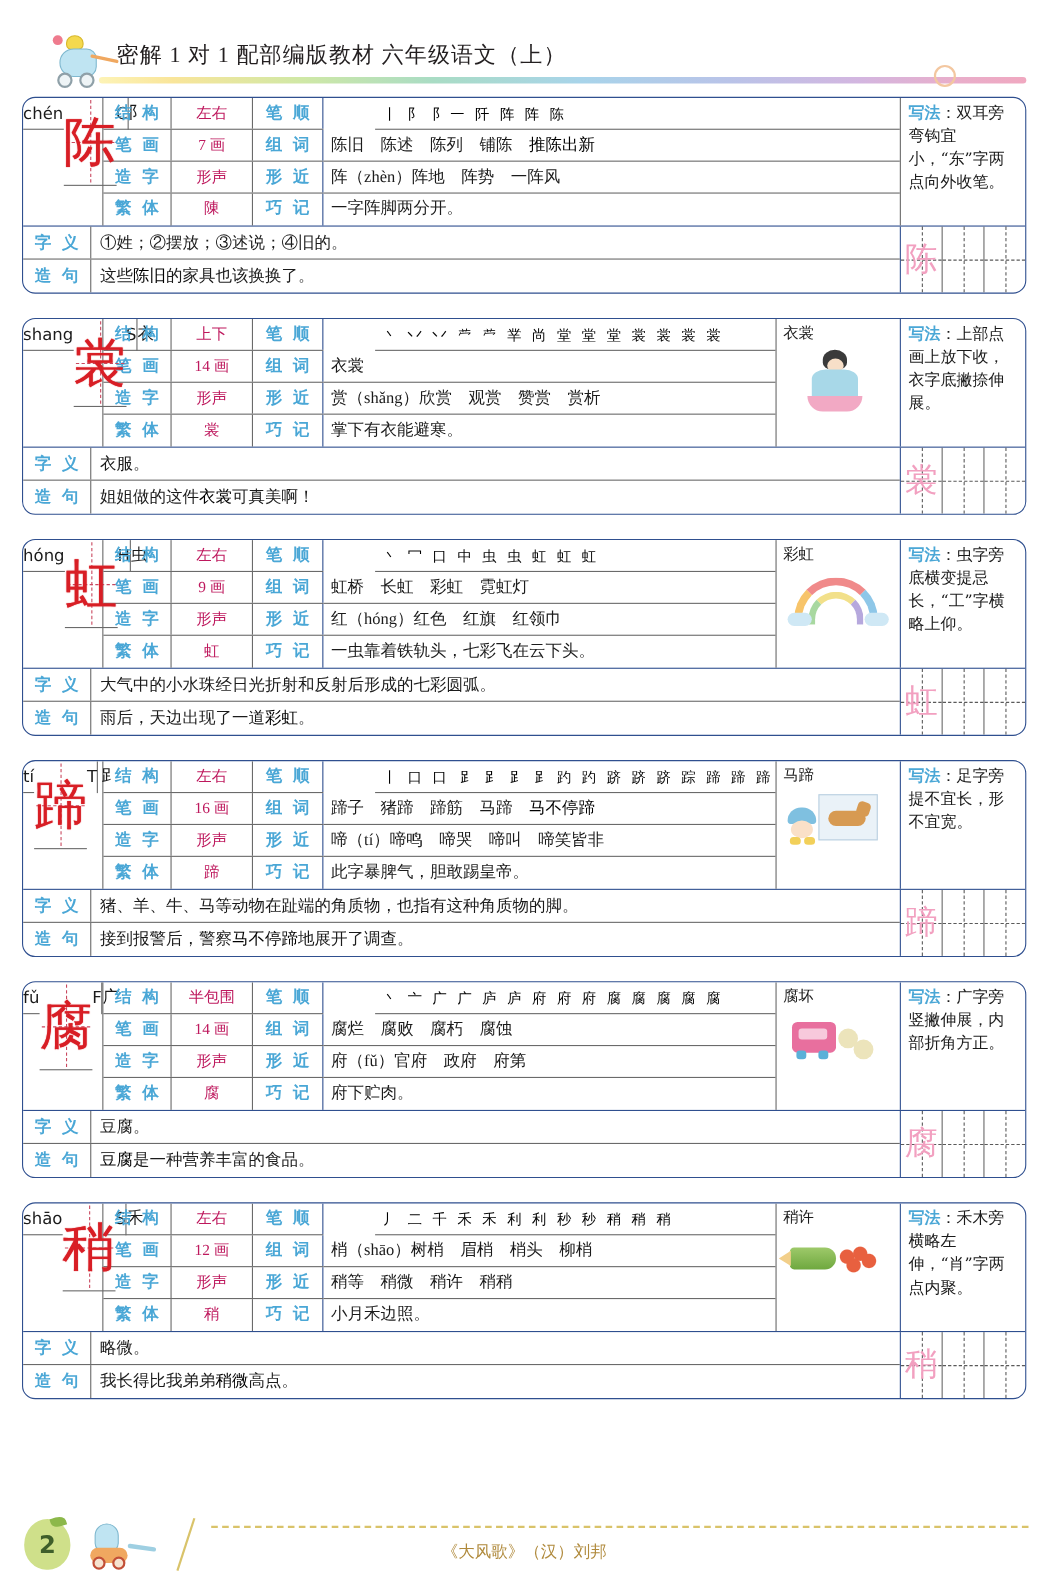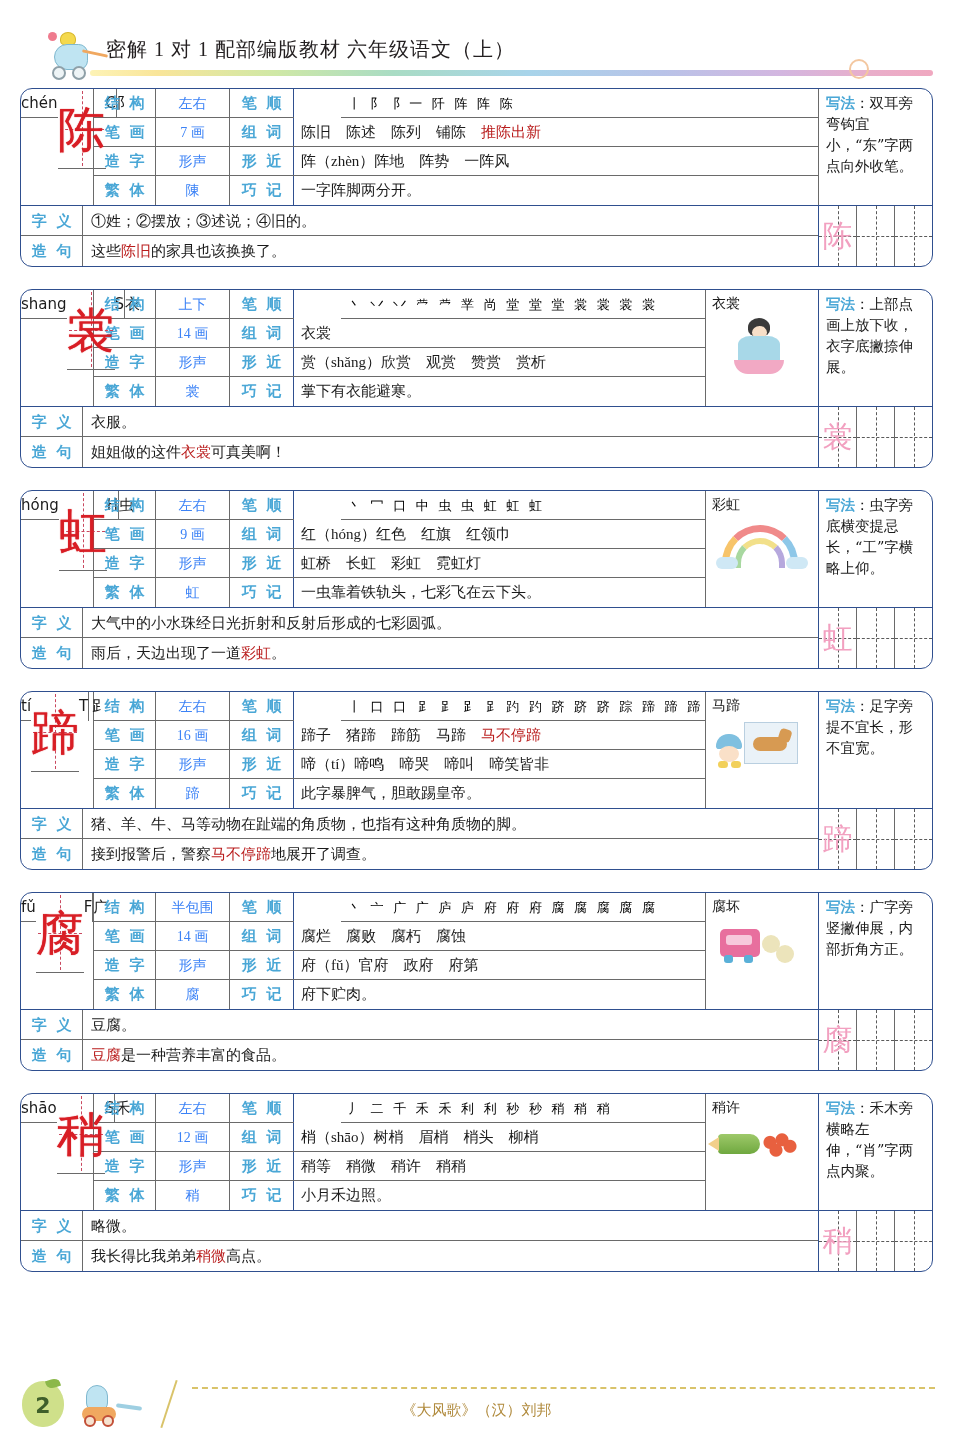--- a/index.html
+++ b/index.html
@@ -111,21 +111,21 @@
   .lbl {
     width:62px; flex:0 0 62px;
     border-right:1.2px solid #6a6a6a;
     color:#4aa7d6; font-size:15px; line-height:29px;
     text-align:center; letter-spacing:3px; text-indent:3px;
     font-weight:600;
   }
   .val {
     width:74px; flex:0 0 74px;
     border-right:1.2px solid #6a6a6a;
-    font-size:14px; line-height:29px; text-align:center; color:#3b82f6;
+    font-size:14px; line-height:29px; text-align:center; color:#be185d;
   }
   .lbl2 {
     flex:1;
     border-right:1.6px solid #2f4f8f;
     color:#4aa7d6; font-size:15px; line-height:29px;
     text-align:center; letter-spacing:3px; text-indent:3px;
     font-weight:600;
   }
 
   
@@ -134,21 +134,21 @@
     height:29px; border-bottom:1.2px solid #6a6a6a;
     padding:0 7px; font-size:15px; line-height:29px;
     color:#1b1b1b; white-space:nowrap; overflow:hidden;
   }
   .wide-row:last-child { border-bottom:none; }
   .wide-row.strokes {
     font-size:13px; letter-spacing:3px; color:#000000;
     font-family:Liberation Sans, sans-serif;
     margin-left:47px;
   }
-  .hl { color:#b91c1c;font-family:Liberation Serif, serif; }
+  .hl { color:#000000;font-family:Liberation Serif, serif; }
 
   
   .col-pic {
     width:113px; flex:0 0 113px;
     border-right:1.2px solid #2f4f8f;
     position:relative;
   }
   .pic-word {
     font-size:14px; color:#1b1b1b; padding:4px 0 0 6px; line-height:20px;
   }
@@ -493,22 +493,22 @@
         </div>
         <div class="mid-row">
           <div class="lbl">繁 体</div>
           <div class="val">虹</div>
           <div class="lbl2">巧 记</div>
         </div>
       </div>
 
       <div class="col-wide">
         <div class="wide-row strokes">丶 冖 口 中 虫 虫 虹 虹 虹</div>
+        <div class="wide-row">虹桥　长虹　彩虹　霓虹灯</div>
         <div class="wide-row">红（hóng）红色　红旗　红领巾</div>
-        <div class="wide-row">虹桥　长虹　彩虹　霓虹灯</div>
         <div class="wide-row">一虫靠着铁轨头，七彩飞在云下头。</div>
       </div>
 
       <div class="col-pic">
         <div class="pic-word">彩虹</div>
         <div class="pic-art">
             <div class="art-rainbow">
               <div class="in"></div>
             </div>
             <div class="art-cloud" style="left:2px;top:38px"></div>

